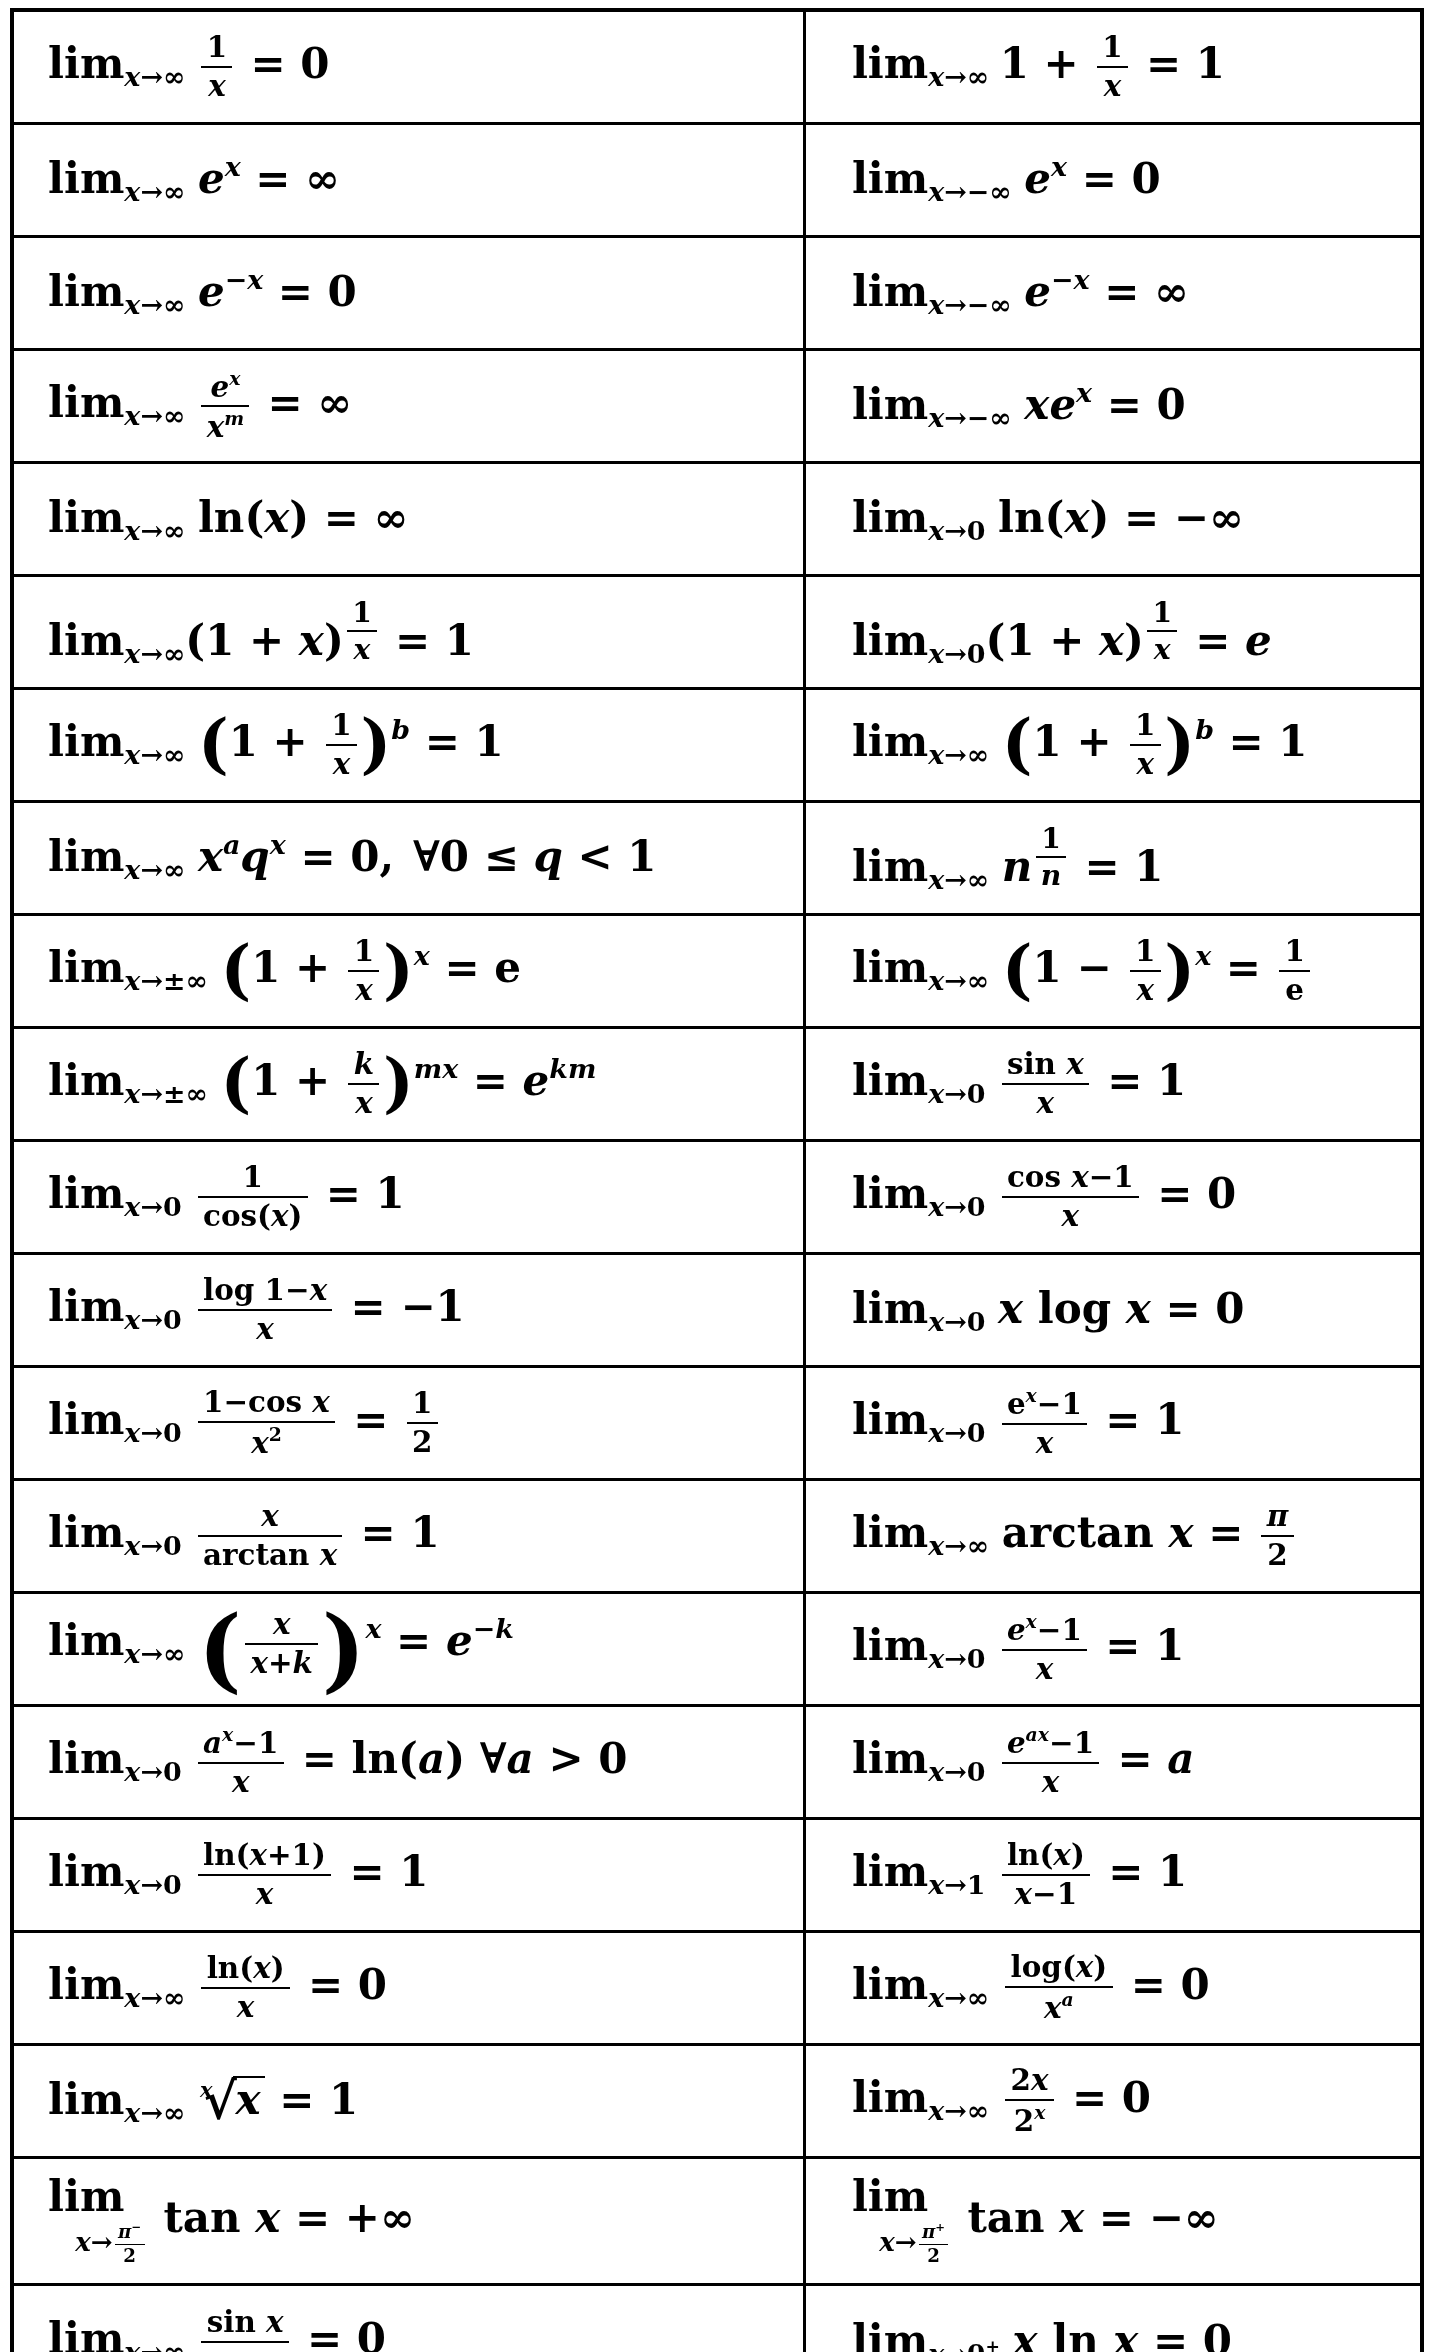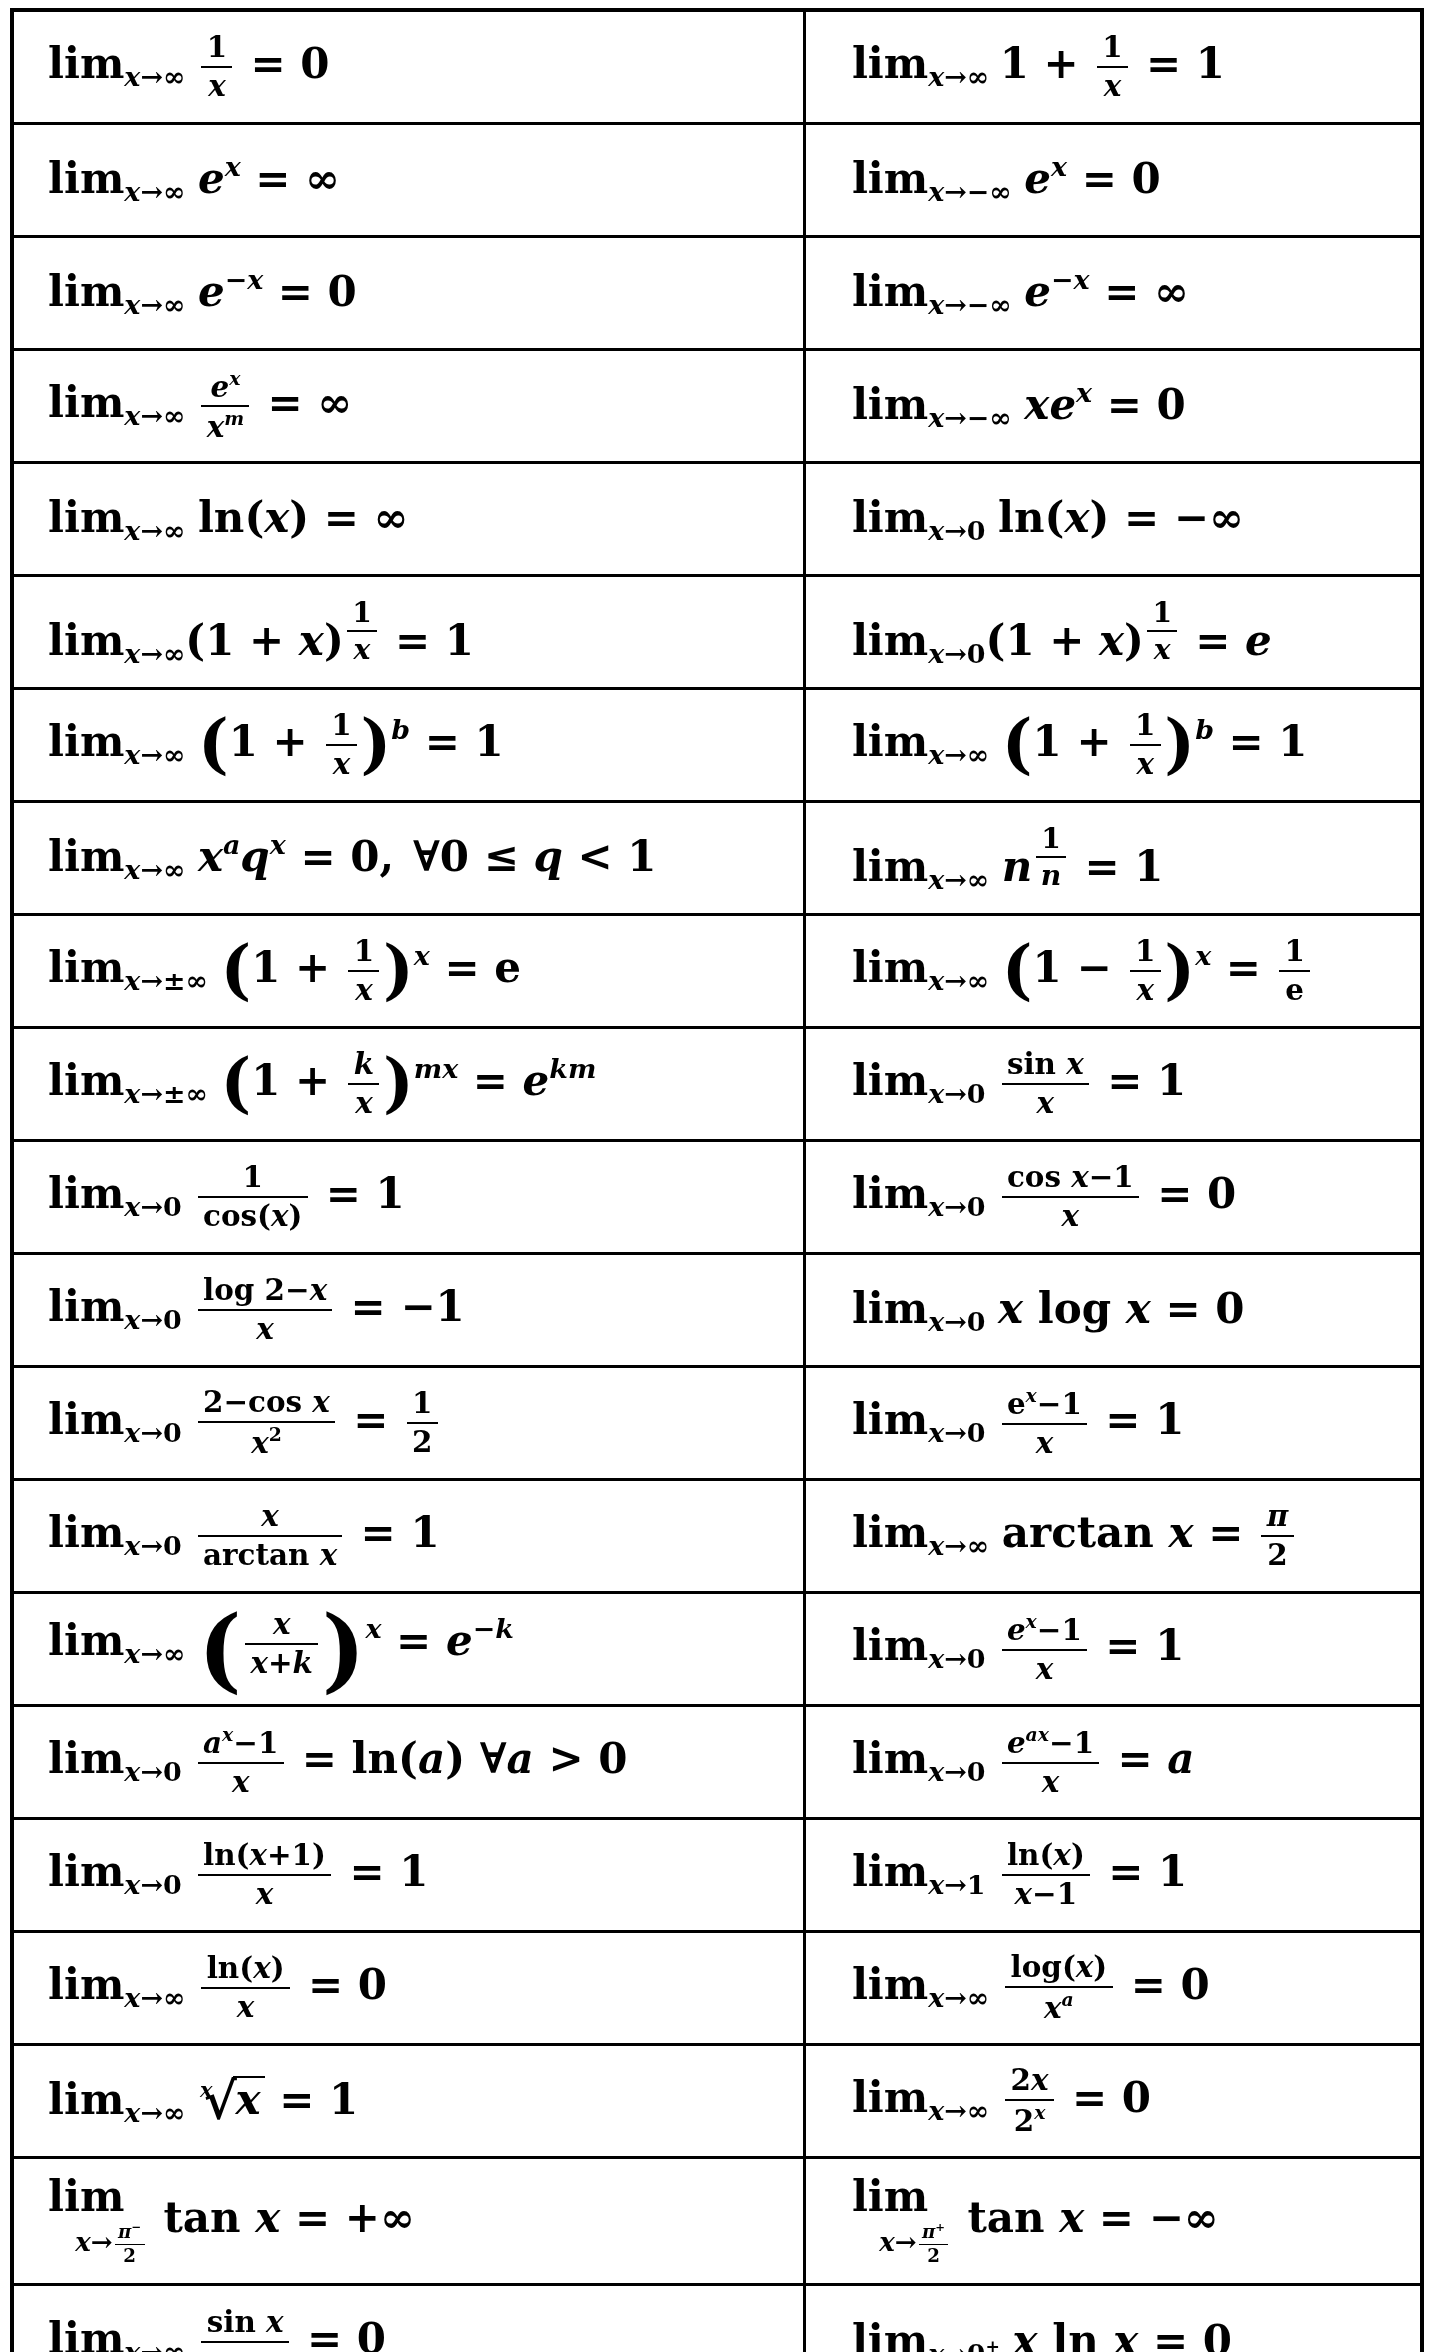--- a/index.html
+++ b/index.html
@@ -144,28 +144,28 @@
                 <span class="num"><span class="rm">1</span></span>
                 <span class="den"><span class="rm">cos(</span><span class="it">x</span><span class="rm">)</span></span>
               </span><span class="rm"> = 1</span></span></td>
           <td class="rcell"><span class="formula"><span class="rm">lim</span><span class="sub"><span class="it">x</span><span class="rm">→0</span></span><span class="sp" style="width: 0.3em;"></span><span class="frac">
                 <span class="num"><span class="rm">cos </span><span class="it">x</span><span class="rm">−1</span></span>
                 <span class="den"><span class="it">x</span></span>
               </span><span class="rm"> = 0</span></span></td>
         </tr>
         <tr>
           <td><span class="formula"><span class="rm">lim</span><span class="sub"><span class="it">x</span><span class="rm">→0</span></span><span class="sp" style="width: 0.3em;"></span><span class="frac">
-                <span class="num"><span class="rm">log 2−</span><span class="it">x</span></span>
+                <span class="num"><span class="rm">log 1−</span><span class="it">x</span></span>
                 <span class="den"><span class="it">x</span></span>
               </span><span class="rm"> = −1</span></span></td>
           <td class="rcell"><span class="formula"><span class="rm">lim</span><span class="sub"><span class="it">x</span><span class="rm">→0</span></span><span class="sp" style="width: 0.3em;"></span><span class="it">x</span><span class="rm"> log </span><span class="it">x</span><span class="rm"> = 0</span></span></td>
         </tr>
         <tr>
           <td><span class="formula"><span class="rm">lim</span><span class="sub"><span class="it">x</span><span class="rm">→0</span></span><span class="sp" style="width: 0.3em;"></span><span class="frac">
-                <span class="num"><span class="rm">2−cos </span><span class="it">x</span></span>
+                <span class="num"><span class="rm">1−cos </span><span class="it">x</span></span>
                 <span class="den"><span class="it">x</span><span class="sup"><span class="rm">2</span></span></span>
               </span><span class="rm"> = </span><span class="frac">
                 <span class="num"><span class="rm">1</span></span>
                 <span class="den"><span class="rm">2</span></span>
               </span></span></td>
           <td class="rcell"><span class="formula"><span class="rm">lim</span><span class="sub"><span class="it">x</span><span class="rm">→0</span></span><span class="sp" style="width: 0.3em;"></span><span class="frac">
                 <span class="num"><span class="rm">e</span><span class="sup"><span class="it">x</span></span><span class="rm">−1</span></span>
                 <span class="den"><span class="it">x</span></span>
               </span><span class="rm"> = 1</span></span></td>
         </tr>

